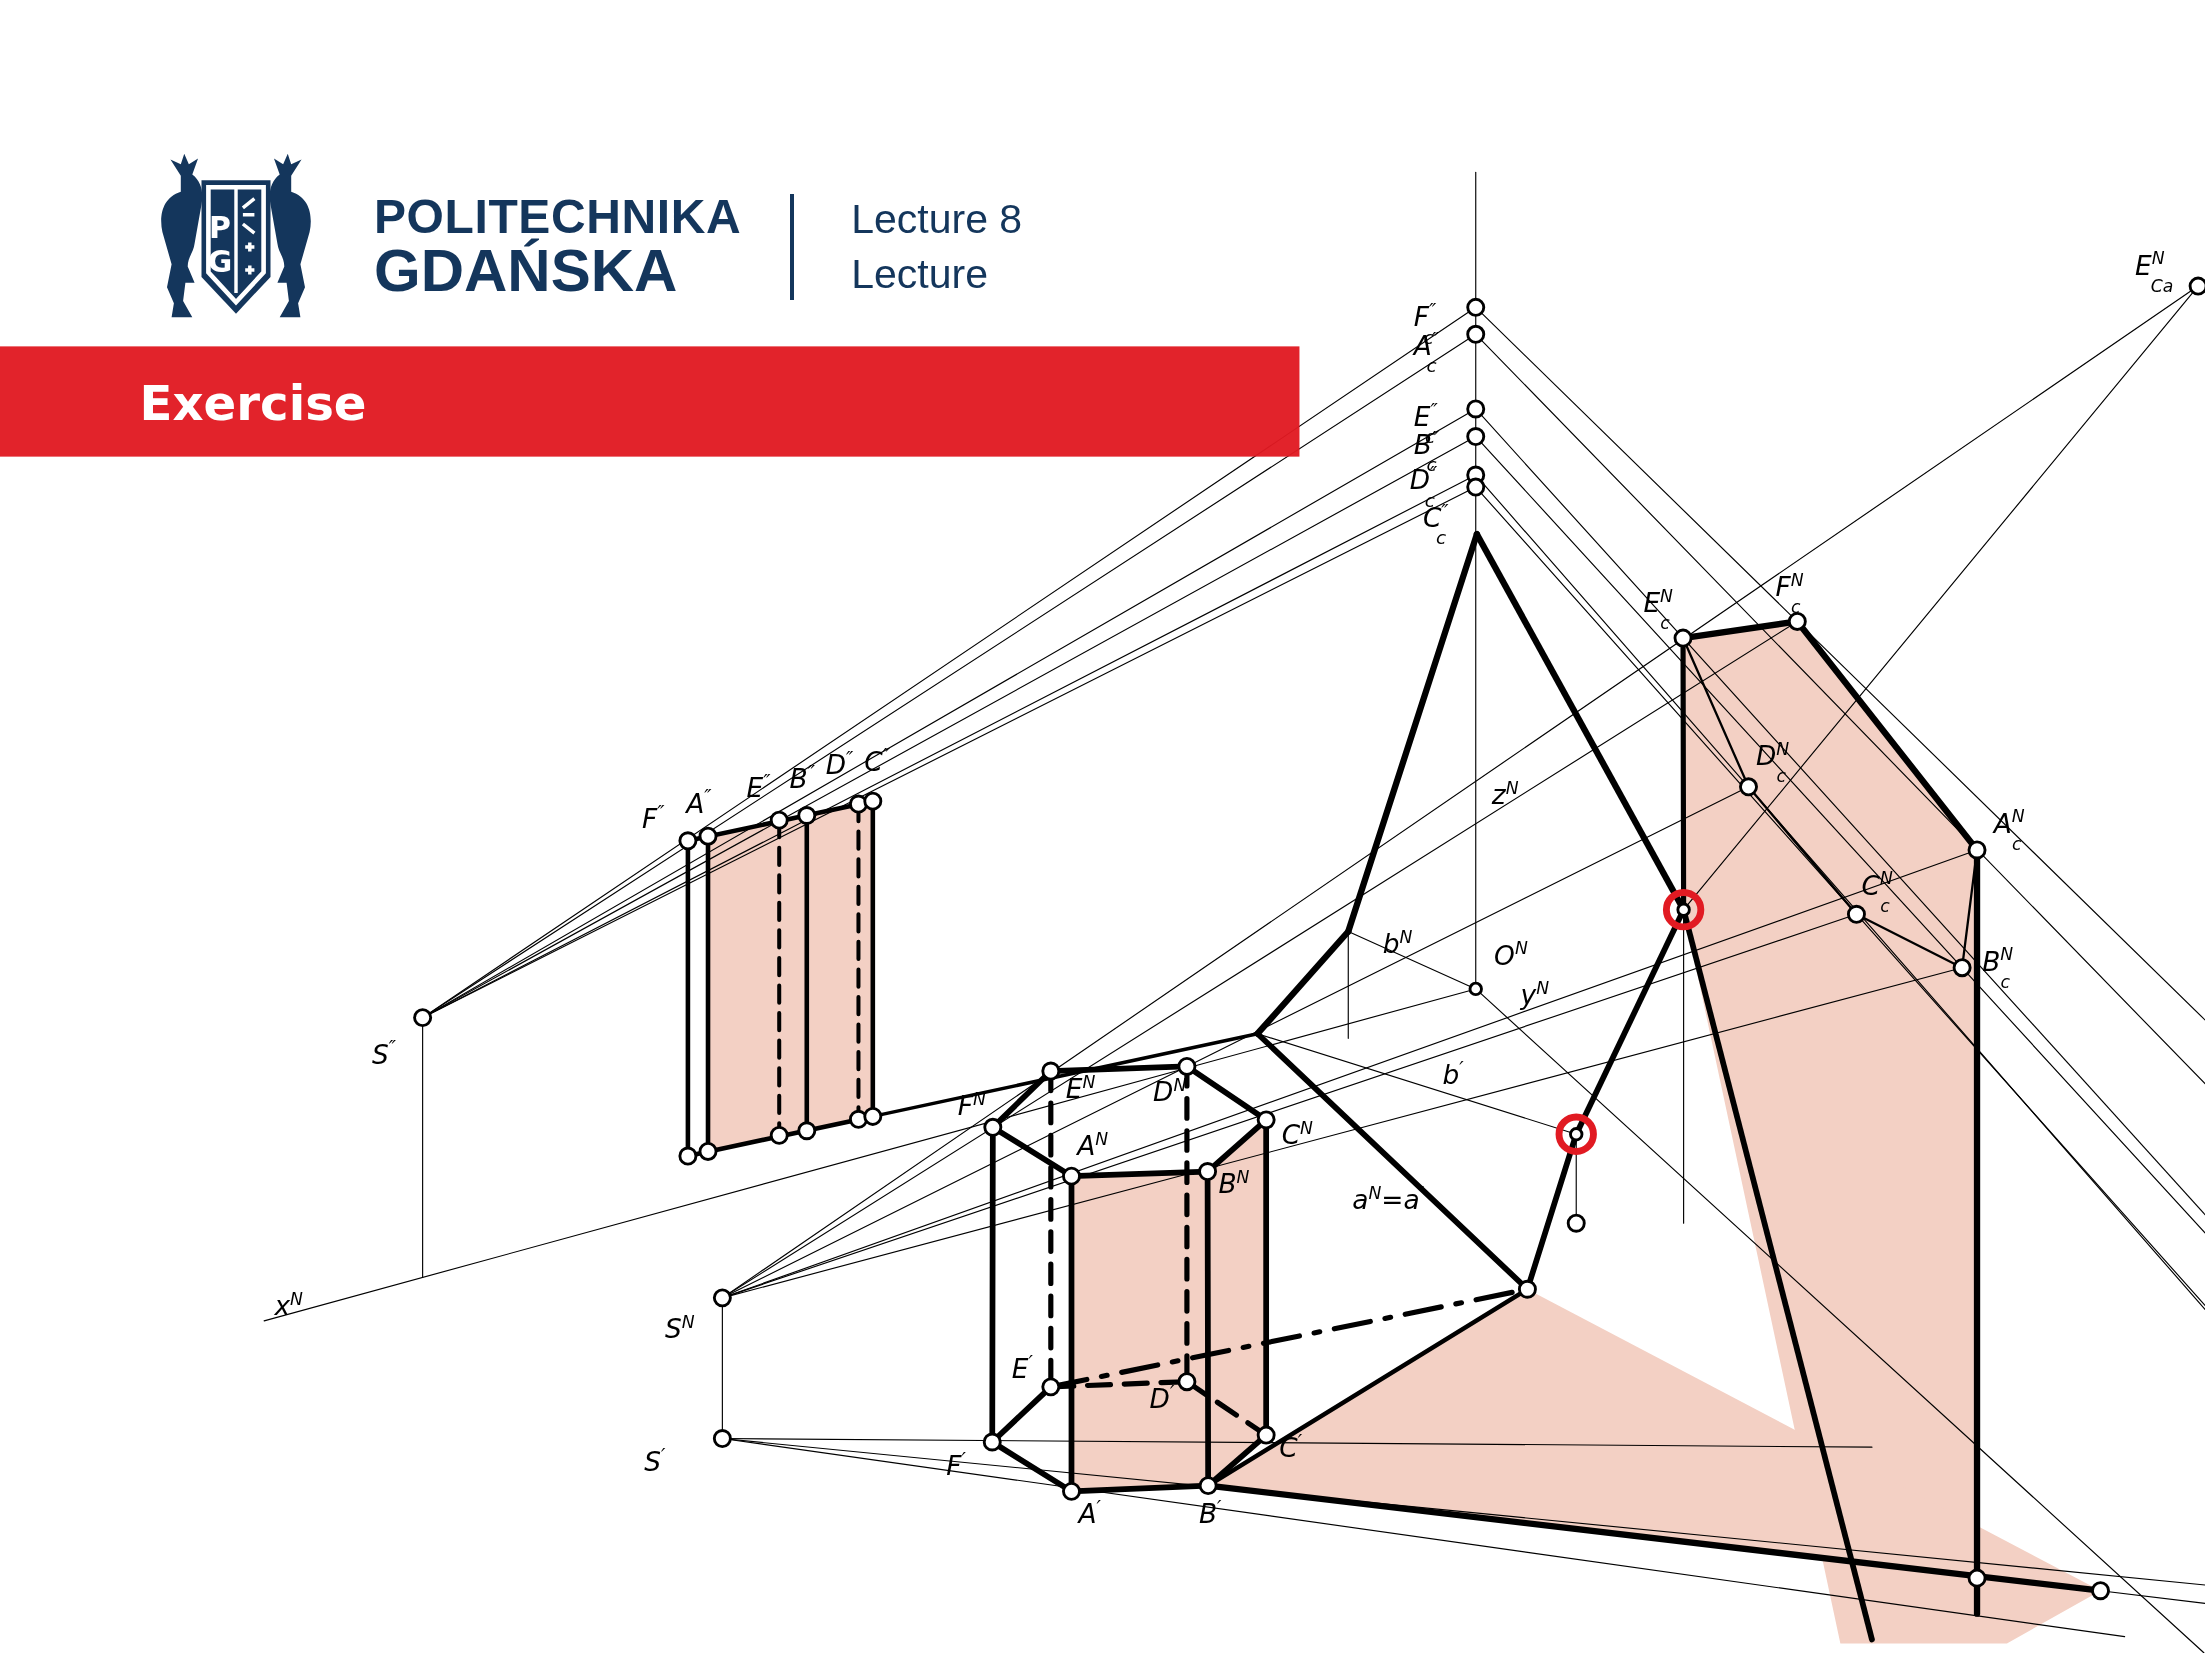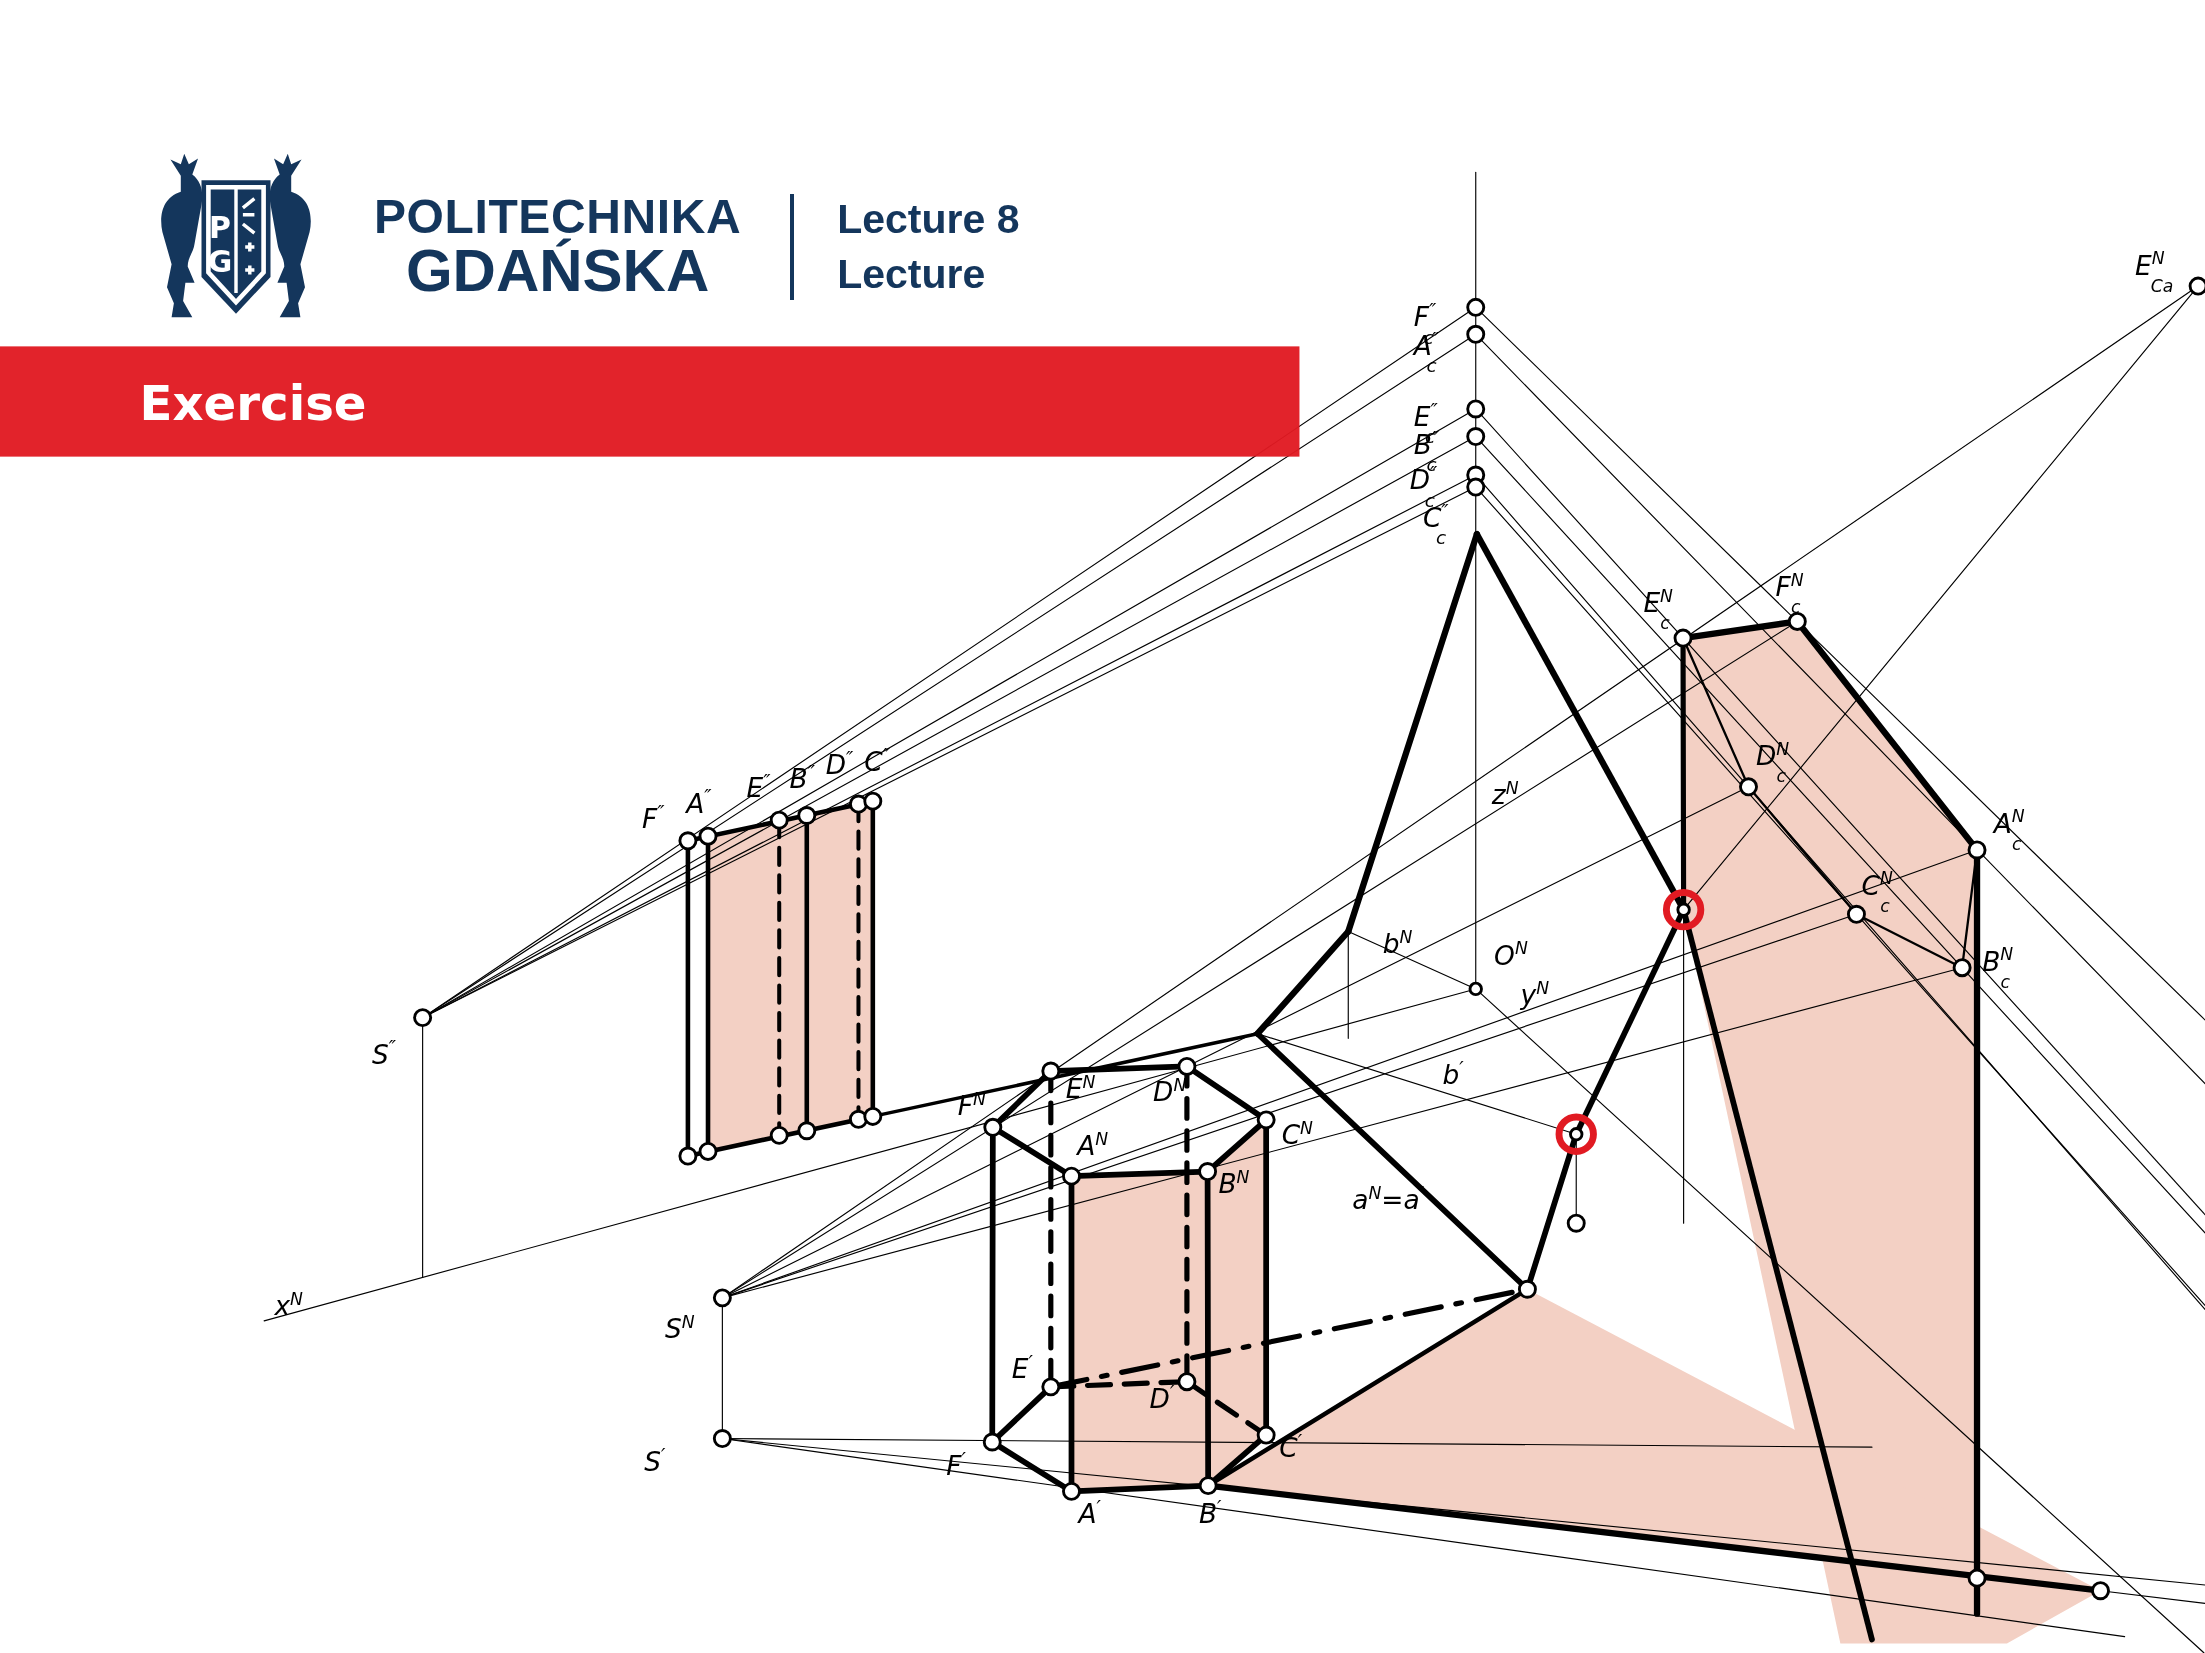--- a/index.html
+++ b/index.html
@@ -2,26 +2,26 @@
 <html style="font-size:9.2px"><head>
 <meta charset="utf-8">
 <style>
   html,body{margin:0;padding:0;background:#fff;}
   #stage{position:relative;width:2205px;height:1654px;background:#fff;overflow:hidden;
          font-family:"DejaVu Sans","Liberation Sans",sans-serif;}
   #drawing{position:absolute;left:0;top:0;}
   
   #header{position:absolute;left:121px;top:132px;display:flex;align-items:center;z-index:5;}
   #crest{width:230px;height:230px;}
-  .brand{color:#14365c;font-weight:bold;text-align:center;line-height:1.0;
+  .brand{color:#14365c;font-weight:bold;line-height:1.0;
          font-family:"Liberation Sans",sans-serif;margin-left:23px;}
   .brand .l1{font-size:48px;letter-spacing:0.6px;}
   .brand .l2{font-size:60px;}
   #divider{width:4px;height:106px;background:#14365c;margin:0 43px 0 49px;}
-  .lecture{color:#14365c;font-weight:bold;font-family:"Liberation Sans",sans-serif;line-height:1.35;}
+  .lecture{color:#14365c;font-weight:normal;font-family:"Liberation Sans",sans-serif;line-height:1.35;margin-left:14px;}
   .lecture .l1,.lecture .l2{font-size:41px;}
   svg text{font-family:"DejaVu Sans","Liberation Sans",sans-serif;}
 </style>
 </head>
 <body>
 
 <div id="stage">
   <svg id="drawing" width="2205" height="1654" viewBox="0 0 3840 2880">
       <polygon points="1233,1456 1520,1395 1520,1944 1233,2005" fill="#f3d0c4" stroke="none"></polygon>
       <polygon points="2931,1111 3130,1082 3443,1480 3443,2748 3658,2770 3495,2862 3205,2862 2932,1584" fill="#f3d0c4" stroke="none"></polygon>

